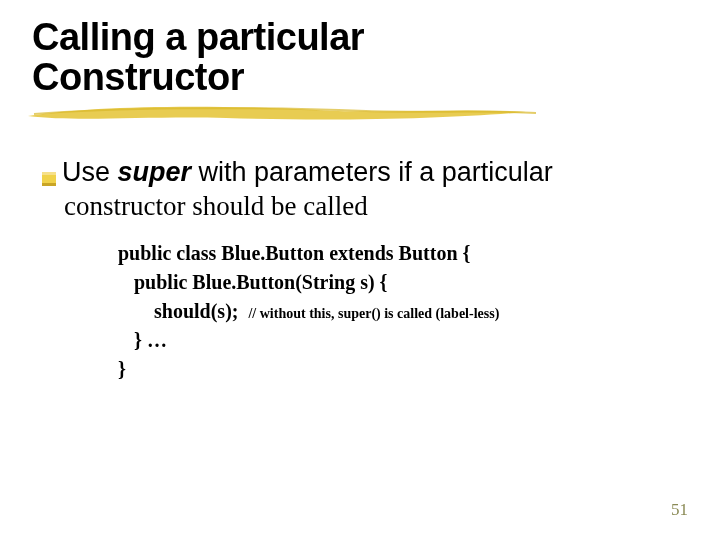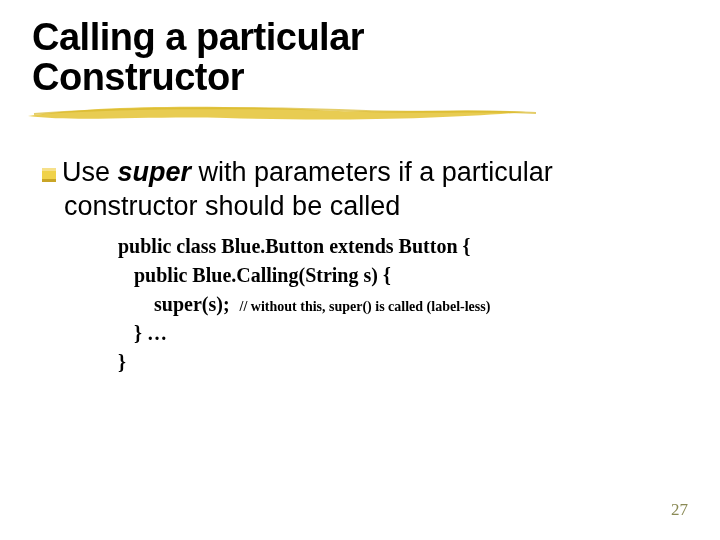--- a/index.html
+++ b/index.html
@@ -34,21 +34,21 @@
     position: absolute;
     left: -6px;
     top: -6px;
   }
   .content {
     margin-top: 26px;
     padding-left: 6px;
   }
   .bullet-line {
     display: flex;
-    align-items: center;
+    align-items: flex-end;
     font-size: 27px;
     line-height: 1.25;
     color: #000;
     margin-bottom: 2px;
   }
   .bullet-icon {
     font-family: Arial, sans-serif;
     display: inline-block;
     margin-right: 2px;
     margin-top: 4px;
@@ -58,26 +58,26 @@
   .bullet-text {
     font-family: Verdana, Tahoma, sans-serif;
     font-size: 27px;
   }
   .bullet-text .kw {
     font-family: Verdana, sans-serif;
     font-weight: 700;
     font-style: italic;
   }
   .bullet-continue {
-    font-family: Liberation Sans, sans-serif;
+    font-family: Liberation Serif, serif;
     font-size: 27px;
     line-height: 1.25;
     padding-left: 26px;
     margin-top: -2px;
-    margin-bottom: 9px;
+    margin-bottom: 16px;
   }
   .code-block {
     margin-top: 6px;
     padding-left: 80px;
     font-family: "Times New Roman", Times, serif;
     font-size: 20px;
     line-height: 1.45;
     color: #000;
   }
   .code-block .bold { font-weight: 700; }
@@ -123,23 +123,23 @@
       </span>
       <span class="bullet-text">
         <span>Use </span><span class="kw">super</span><span>  with parameters if a particular</span>
       </span>
     </div>
     <div class="bullet-continue">constructor should be called</div>
 
 
     <div class="code-block">
       <div class="line bold">public class Blue.Button extends Button {</div>
-      <div class="line bold i1">public Blue.Calling(String s) {</div>
-      <div class="line i2"><span class="bold">super(s);  </span><span class="comment">// without this, super() is called (label-less)</span></div>
+      <div class="line bold i1">public Blue.Button(String s) {</div>
+      <div class="line i2"><span class="bold">should(s);  </span><span class="comment">// without this, super() is called (label-less)</span></div>
       <div class="line bold i1">} …</div>
       <div class="line bold">}</div>
     </div>
 
   </div>
 
-  <div class="pagenum">27</div>
+  <div class="pagenum">51</div>
 
 </div>
 
 </body></html>

